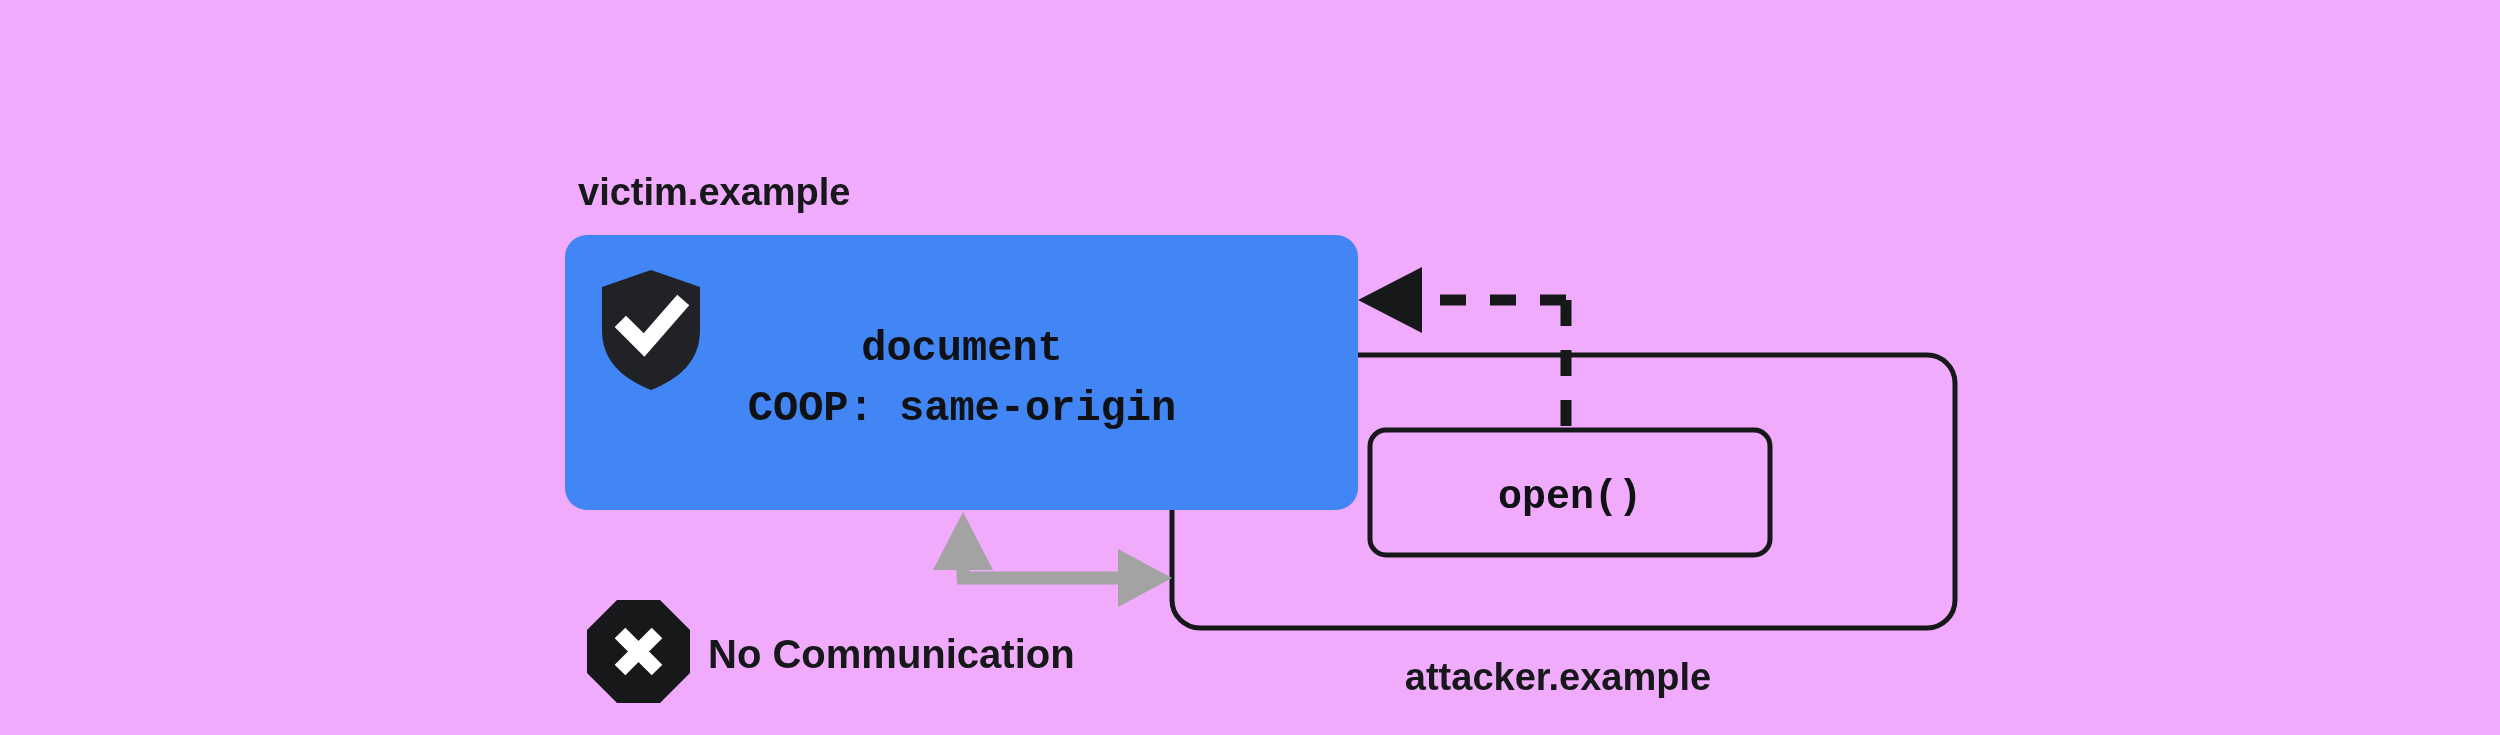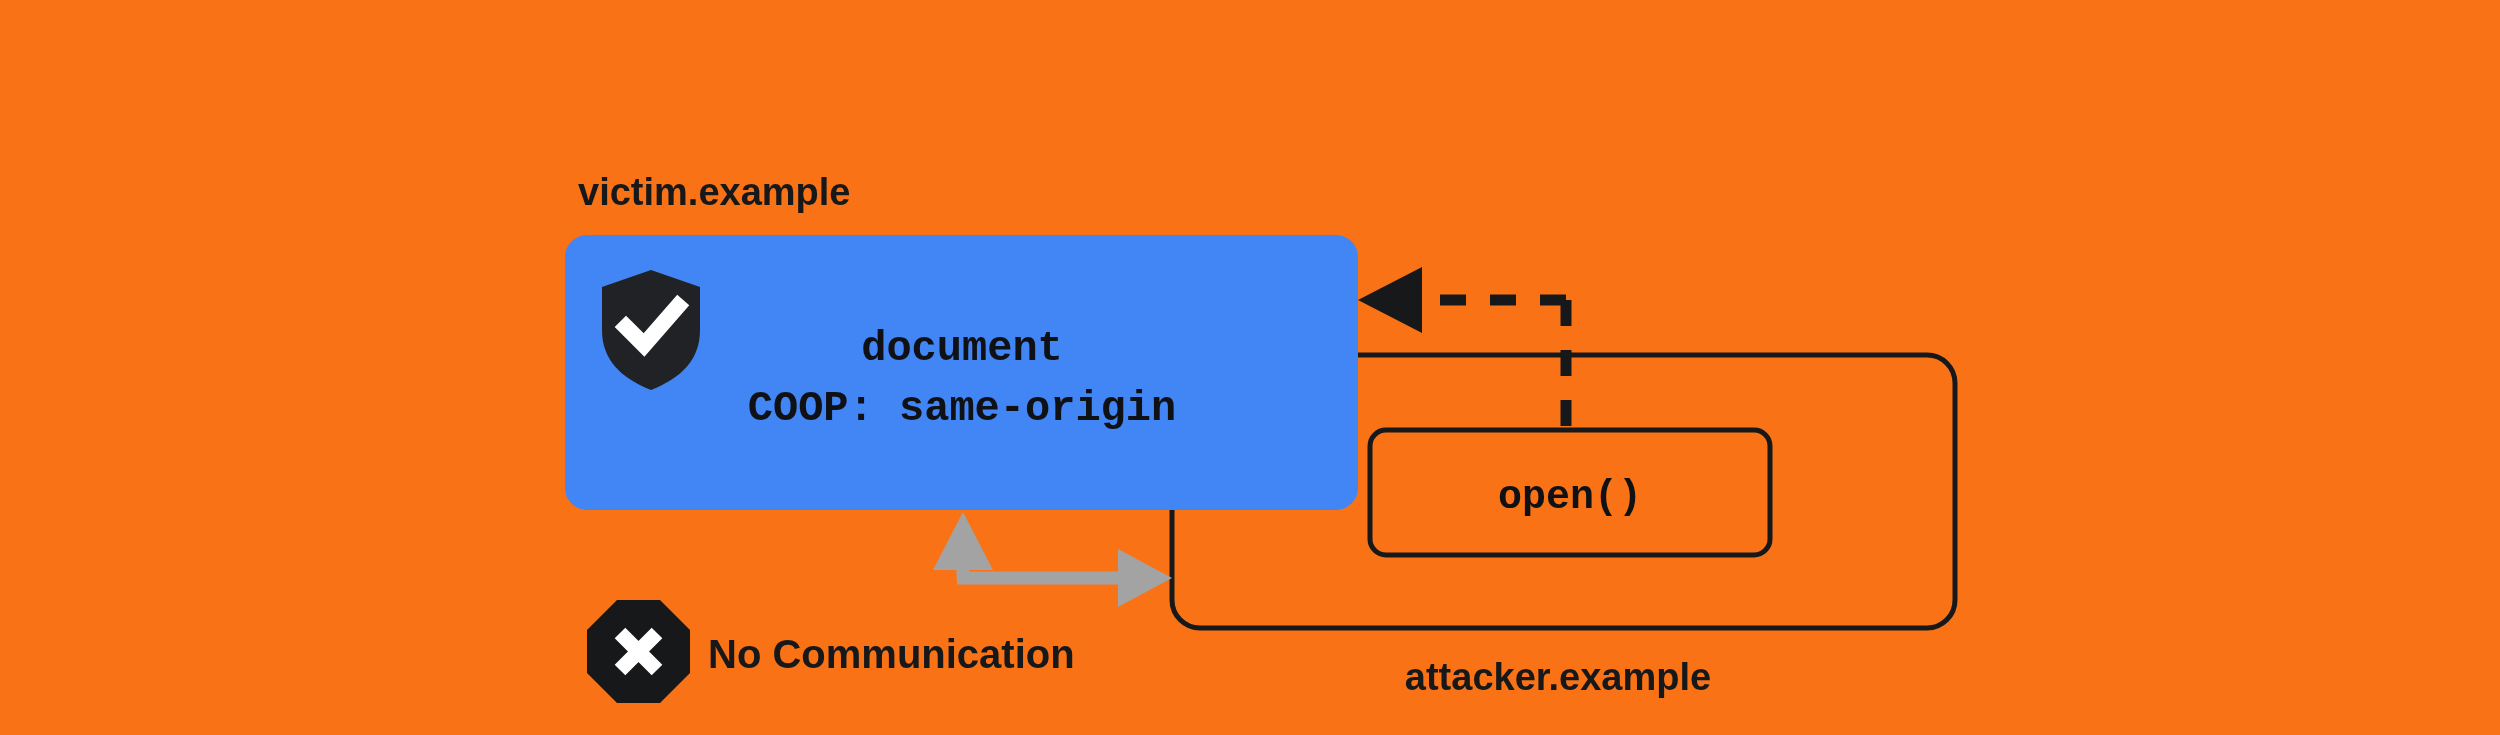--- a/index.html
+++ b/index.html
@@ -10,21 +10,21 @@
   body {
     width: 2500px;
     height: 735px;
     overflow: hidden;
     font-family: "Liberation Sans", sans-serif;
   }
   #stage {
     position: relative;
     width: 2500px;
     height: 735px;
-    background: #f97316;
+    background: #f0abfc;
   }
   #diagram-svg {
     position: absolute;
     left: 0;
     top: 0;
     width: 2500px;
     height: 735px;
   }
   .label-text {
     font-family: "Liberation Sans", sans-serif;

